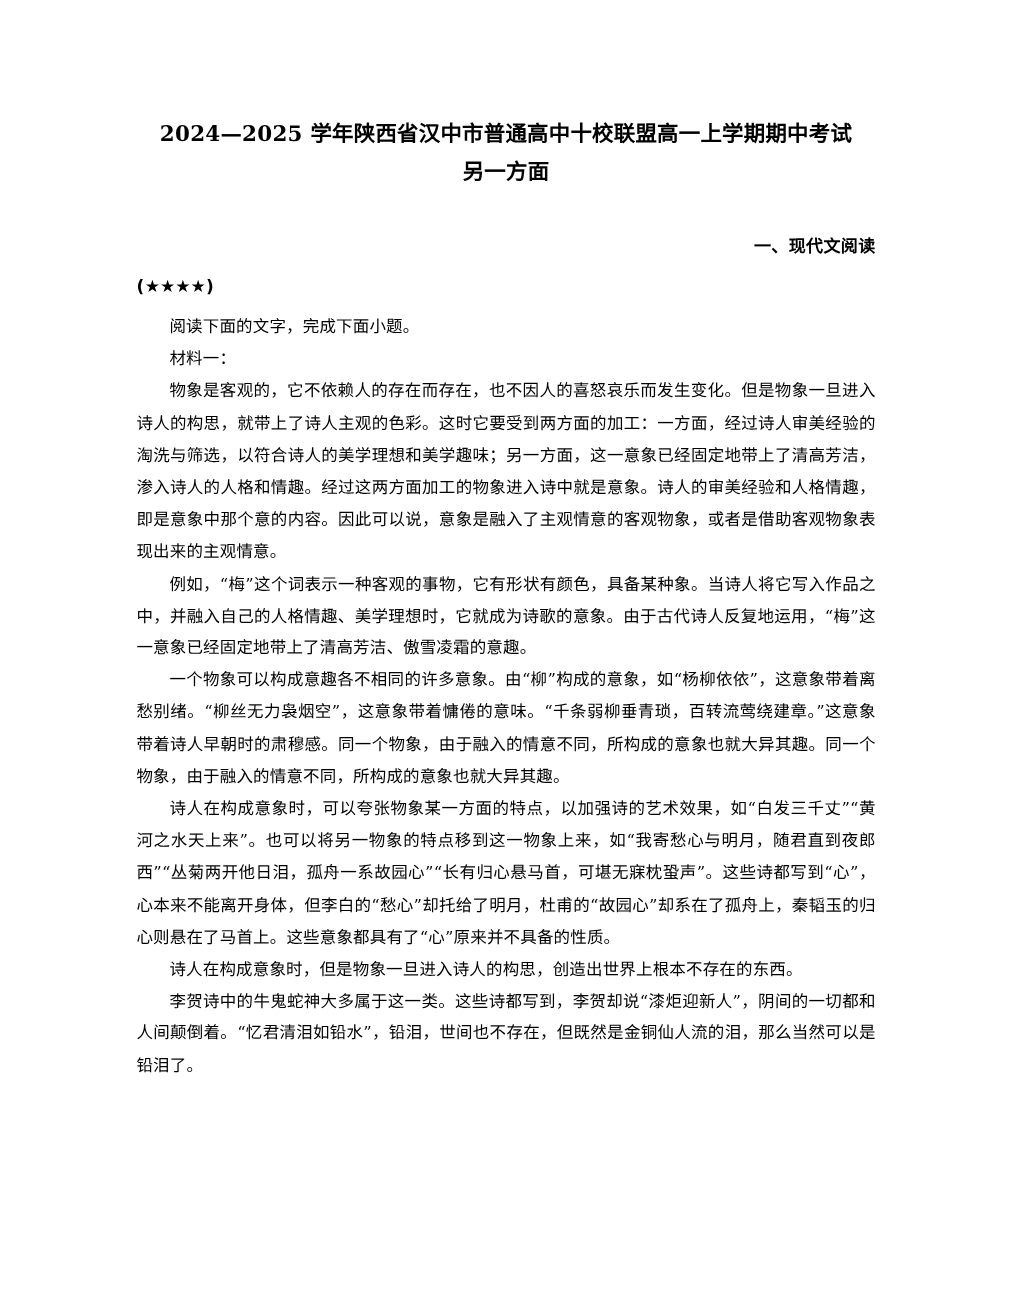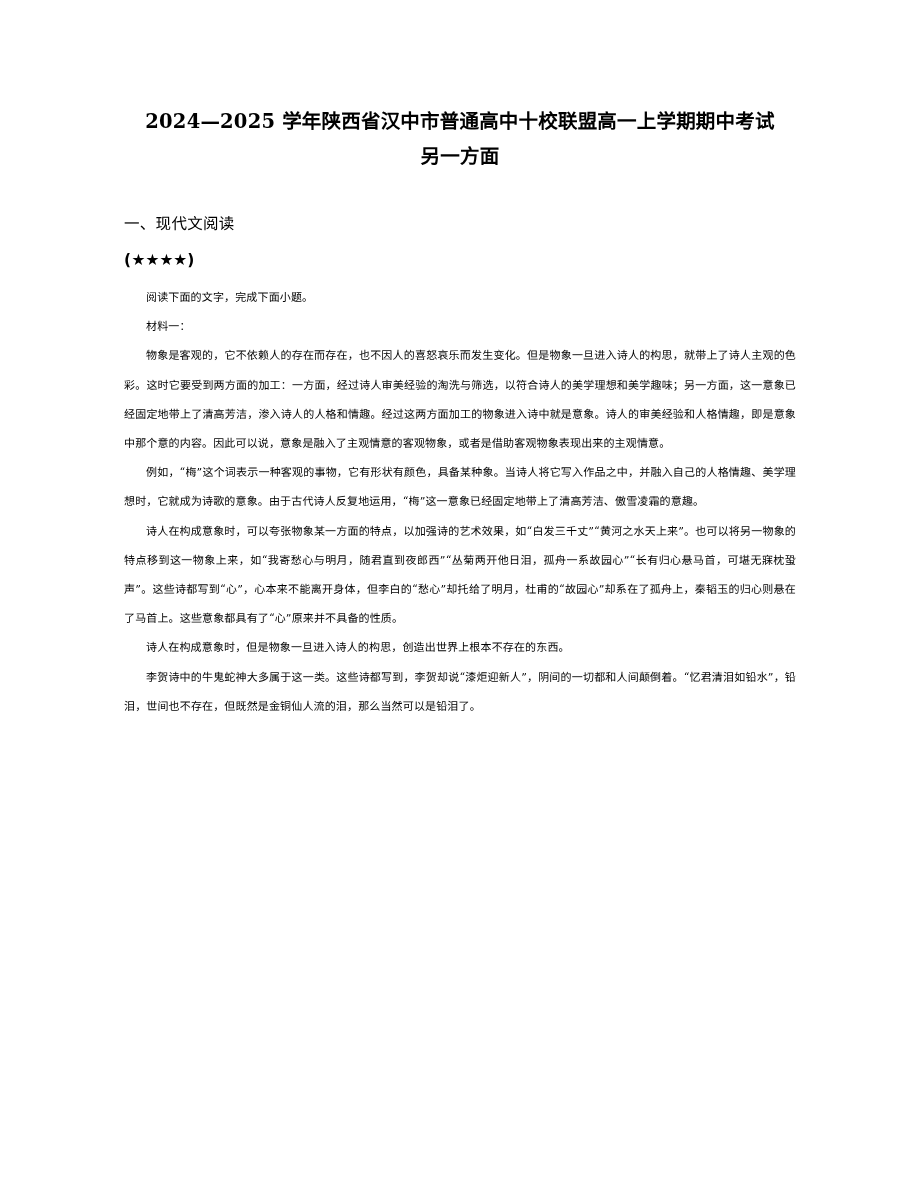--- a/index.html
+++ b/index.html
@@ -41,40 +41,41 @@
     letter-spacing: 0.2px;
     margin: 0 0 0 0;
     padding-top: 4px;
   }
   .doc-title .line1 { display: block; white-space: nowrap; }
   .doc-title .line2 { display: block; }
 
   
   .section-heading {
     font-size: 15.5px;
-    font-weight: normal;
+    font-weight: bold;
     line-height: 24px;
     margin: 0;
     padding-top: 38px;
     letter-spacing: 0.3px;
+    text-align: right;
   }
 
   .difficulty {
     font-size: 15.5px;
     line-height: 24px;
     padding-top: 12px;
     letter-spacing: 0.5px;
     font-family: "DejaVu Sans", "Liberation Sans", sans-serif;
     font-weight: bold;
   }
   .difficulty .stars { letter-spacing: 0px; }
 
   
   .para {
-    font-size: 11px;
+    font-size: 15px;
     line-height: 29.2px;
     text-align: justify;
     text-justify: inter-ideograph;
     margin: 0;
     letter-spacing: 0.15px;
     word-break: break-all;
   }
   .para.indent { text-indent: 2em; }
   .para.first-body { padding-top: 11px; }
   .para.label { text-indent: 2em; }
@@ -93,18 +94,19 @@
     <div class="section-heading">一、现代文阅读</div>
 
     <div class="difficulty"><span>(</span><span class="stars">★★★★</span><span>)</span></div>
 
     <p class="para indent first-body">阅读下面的文字，完成下面小题。</p>
 
     <p class="para label">材料一：</p>
 
     <p class="para indent">物象是客观的，它不依赖人的存在而存在，也不因人的喜怒哀乐而发生变化。但是物象一旦进入诗人的构思，就带上了诗人主观的色彩。这时它要受到两方面的加工：一方面，经过诗人审美经验的淘洗与筛选，以符合诗人的美学理想和美学趣味；另一方面，这一意象已经固定地带上了清高芳洁，渗入诗人的人格和情趣。经过这两方面加工的物象进入诗中就是意象。诗人的审美经验和人格情趣，即是意象中那个意的内容。因此可以说，意象是融入了主观情意的客观物象，或者是借助客观物象表现出来的主观情意。</p>
     <p class="para indent">例如，“梅”这个词表示一种客观的事物，它有形状有颜色，具备某种象。当诗人将它写入作品之中，并融入自己的人格情趣、美学理想时，它就成为诗歌的意象。由于古代诗人反复地运用，“梅”这一意象已经固定地带上了清高芳洁、傲雪凌霜的意趣。</p>
+    <p class="para indent">一个物象可以构成意趣各不相同的许多意象。由“柳”构成的意象，如“杨柳依依”，这意象带着离愁别绪。“柳丝无力袅烟空”，这意象带着慵倦的意味。“千条弱柳垂青琐，百转流莺绕建章。”这意象带着诗人早朝时的肃穆感。同一个物象，由于融入的情意不同，所构成的意象也就大异其趣。同一个物象，由于融入的情意不同，所构成的意象也就大异其趣。</p>
     <p class="para indent">诗人在构成意象时，可以夸张物象某一方面的特点，以加强诗的艺术效果，如“白发三千丈”“黄河之水天上来”。也可以将另一物象的特点移到这一物象上来，如“我寄愁心与明月，随君直到夜郎西”“丛菊两开他日泪，孤舟一系故园心”“长有归心悬马首，可堪无寐枕蛩声”。这些诗都写到“心”，心本来不能离开身体，但李白的“愁心”却托给了明月，杜甫的“故园心”却系在了孤舟上，秦韬玉的归心则悬在了马首上。这些意象都具有了“心”原来并不具备的性质。</p>
     <p class="para indent">诗人在构成意象时，但是物象一旦进入诗人的构思，创造出世界上根本不存在的东西。</p>
     <p class="para indent">李贺诗中的牛鬼蛇神大多属于这一类。这些诗都写到，李贺却说“漆炬迎新人”，阴间的一切都和人间颠倒着。“忆君清泪如铅水”，铅泪，世间也不存在，但既然是金铜仙人流的泪，那么当然可以是铅泪了。</p>
 
   </div>
 </div>
 
 </body></html>

